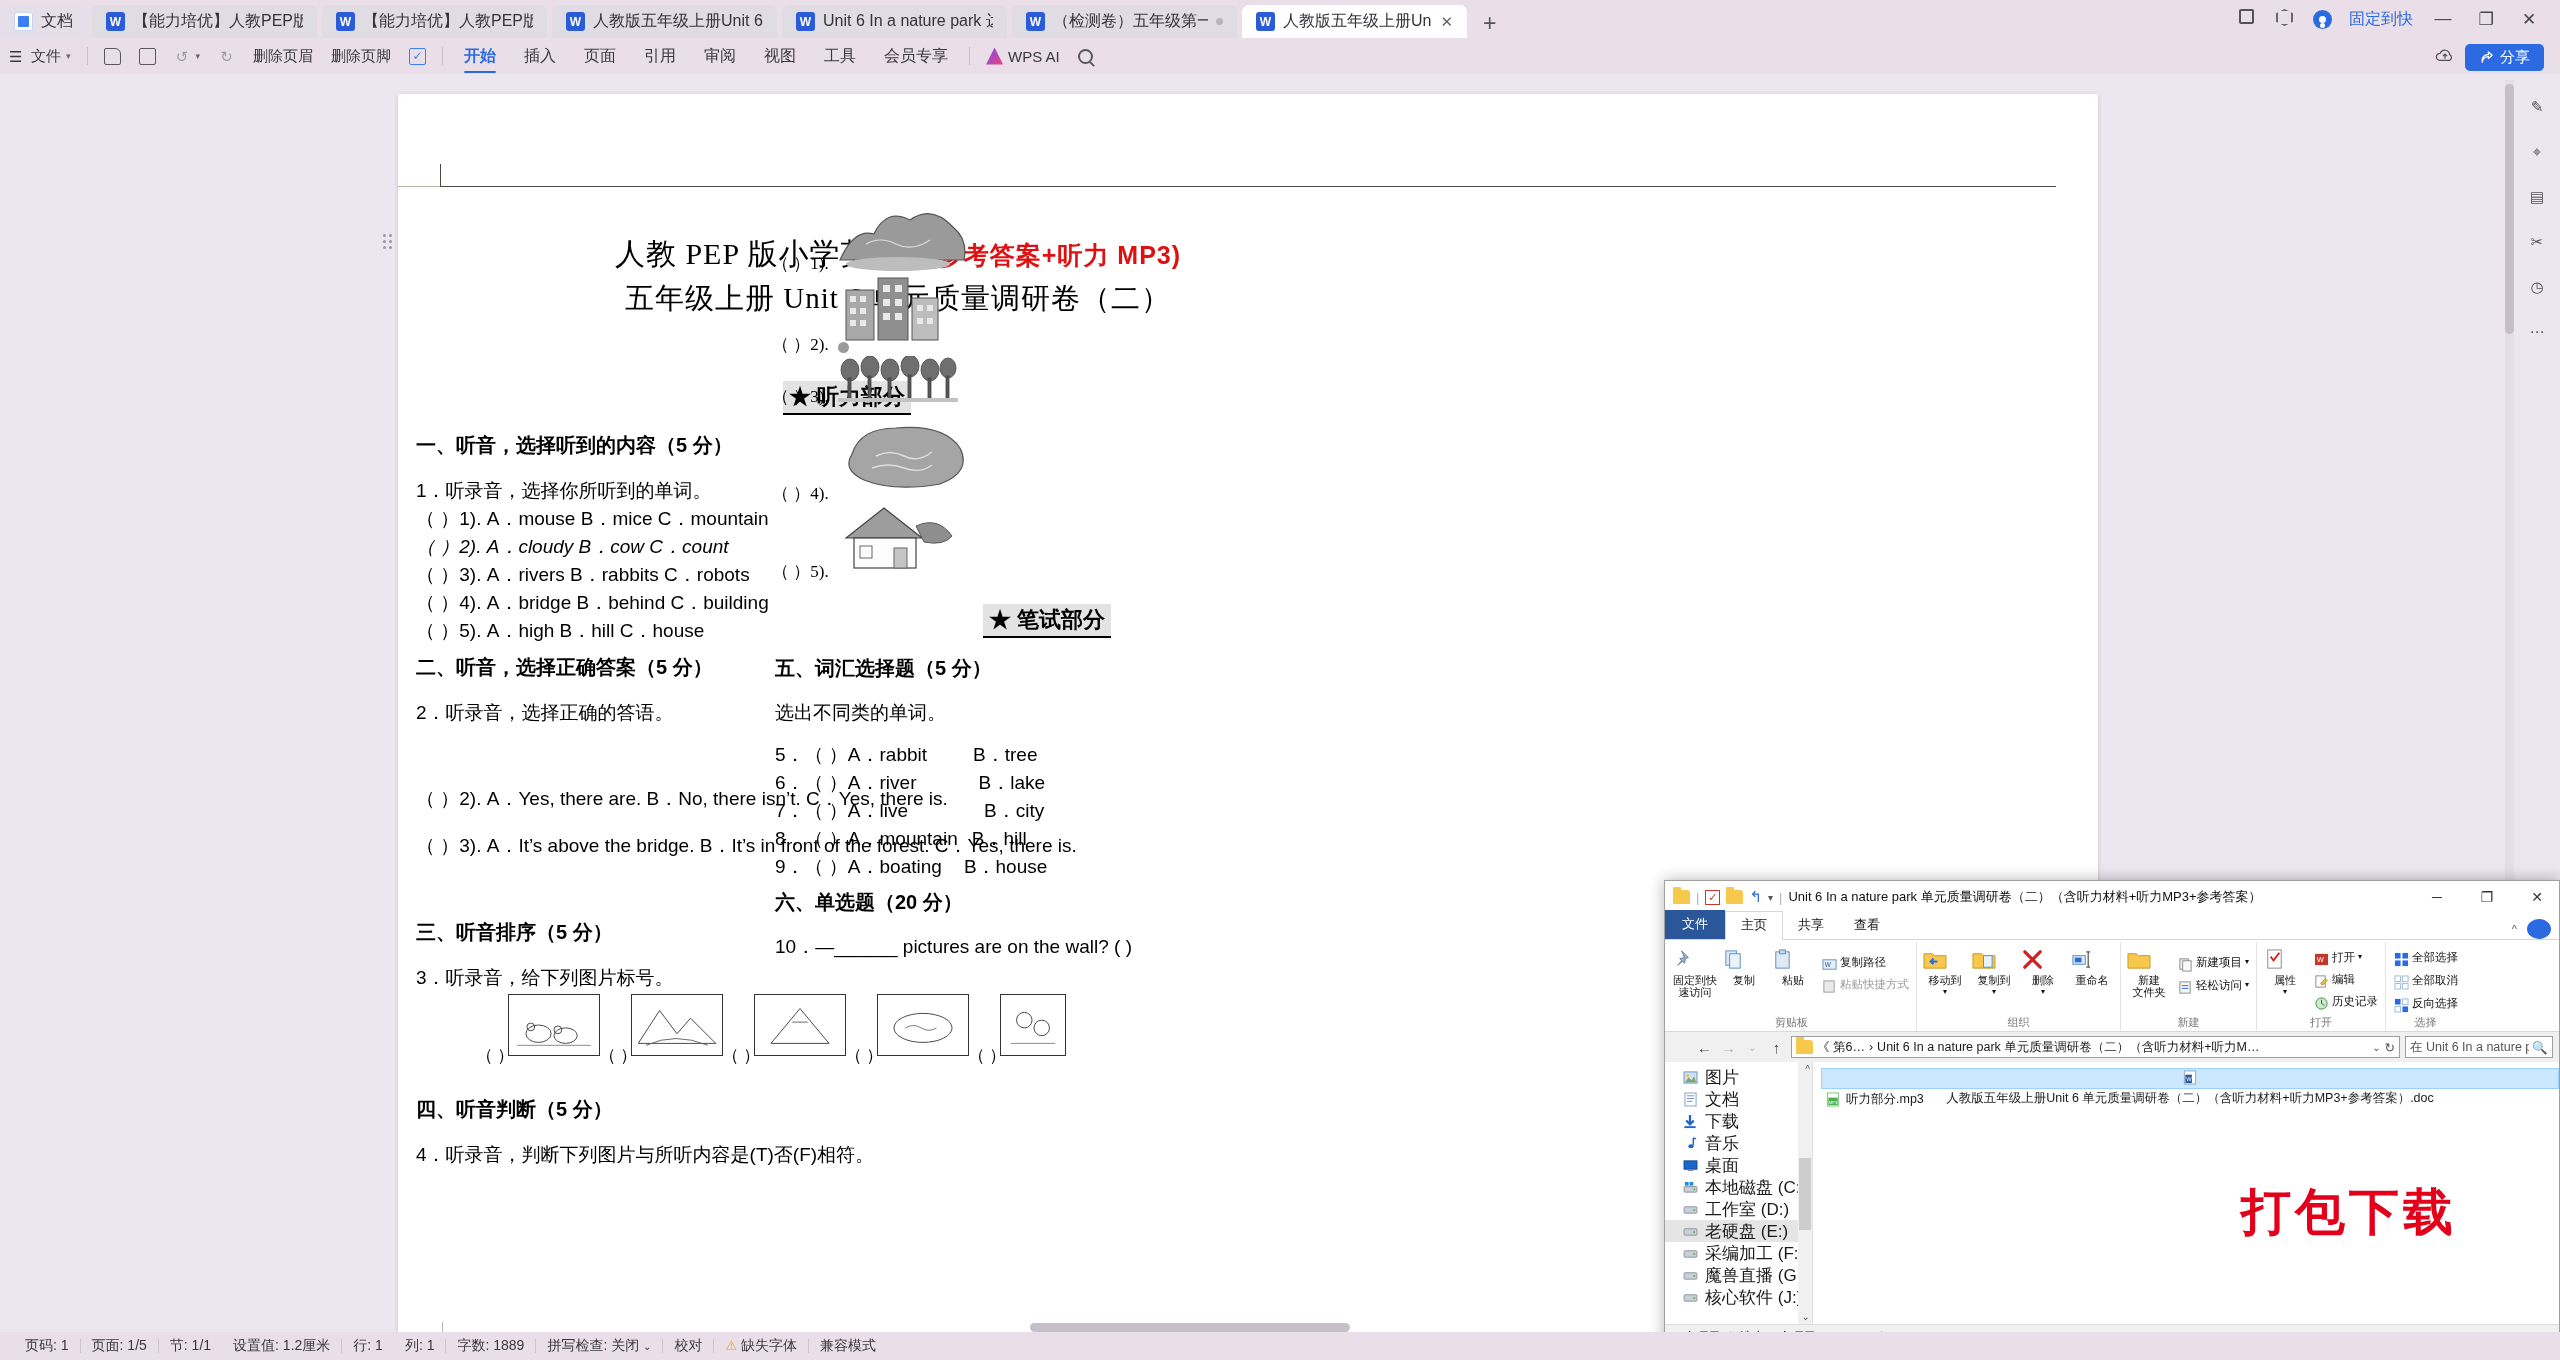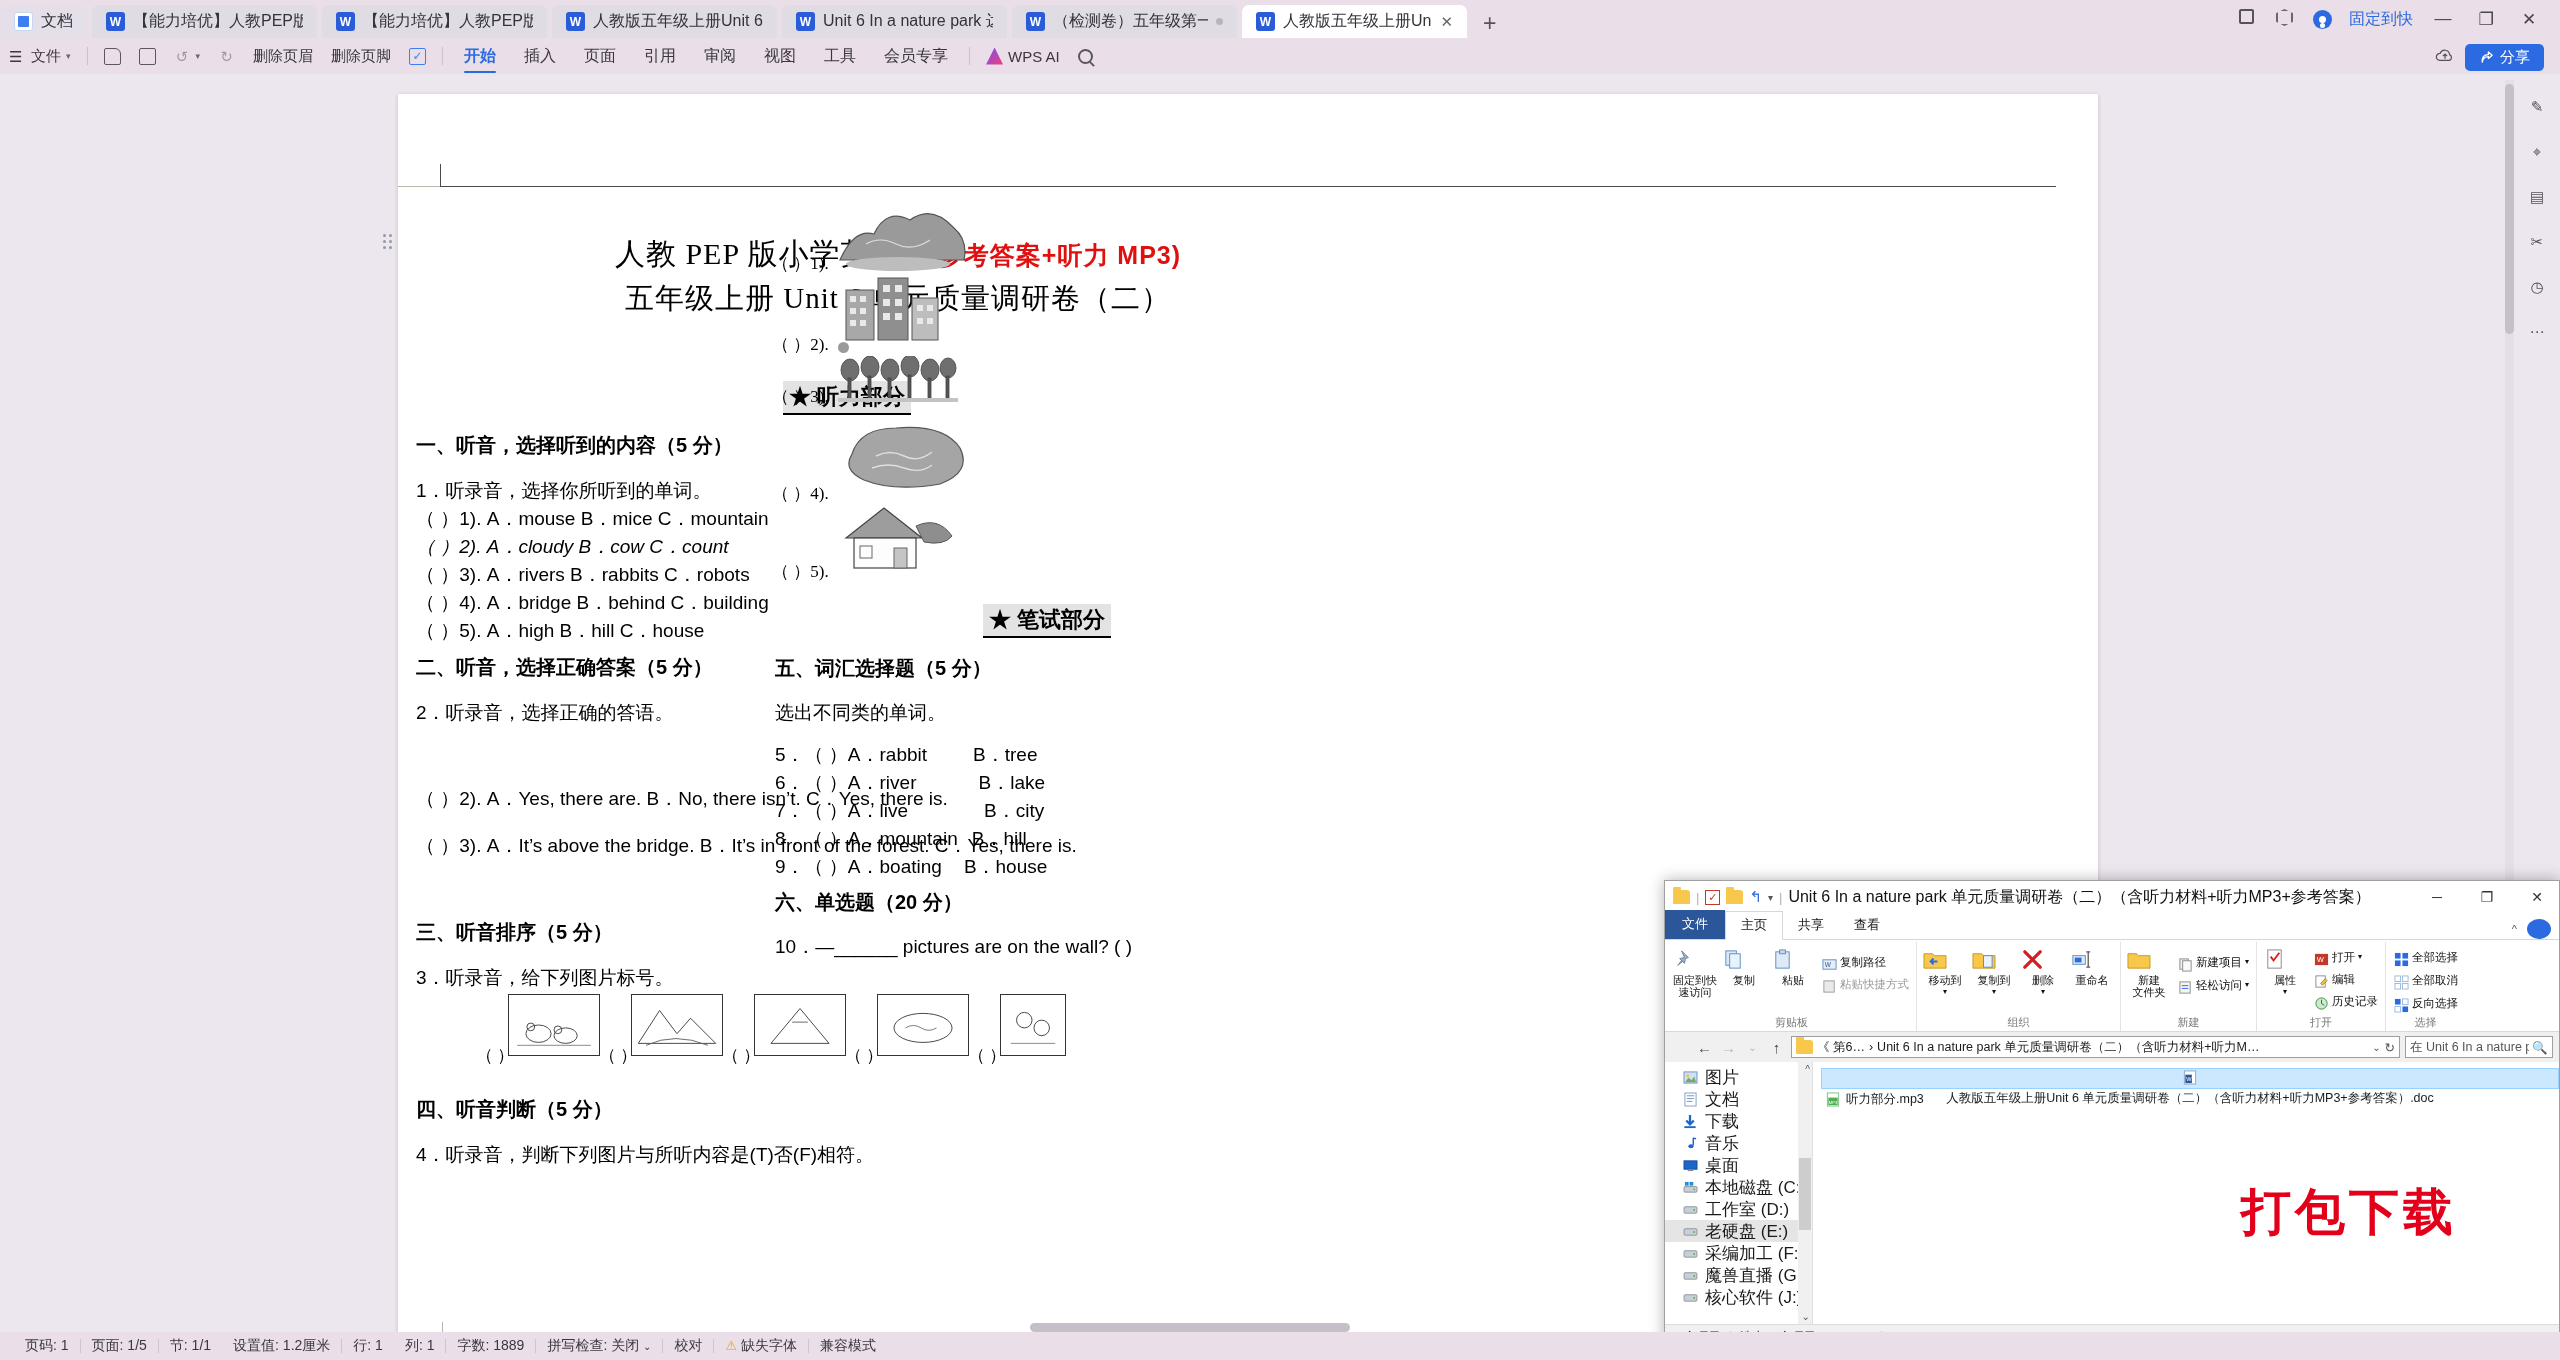--- a/index.html
+++ b/index.html
@@ -83,21 +83,21 @@
 
   
   .explorer{position:absolute;left:1664px;top:880px;width:896px;height:480px;background:#f0f0f0;
             border:1px solid #a0a0a0;box-shadow:0 0 14px rgba(0,0,0,.3);font-size:13px;color:#1a1a1a;
             font-family:"Liberation Sans",sans-serif;overflow:hidden;}
   .ex-title{height:32px;background:#fff;display:flex;align-items:center;padding:0 0 0 8px;gap:6px;}
   .folderico{width:17px;height:14px;background:#f7c84c;border-radius:1px 3px 1px 1px;position:relative;}
   .folderico::before{content:"";position:absolute;left:0;top:-3px;width:8px;height:3px;background:#f7c84c;border-radius:1px 1px 0 0;}
   .miniico{width:15px;height:15px;border:1px solid #c0392b;display:flex;align-items:center;justify-content:center;color:#c0392b;font-size:11px;background:#fff;}
   .undoico{color:#2b6ae0;font-size:15px;}
-  .ex-titletext{flex:1;font-size:16px;color:#111;white-space:nowrap;overflow:hidden;}
+  .ex-titletext{flex:1;font-size:13px;color:#111;white-space:nowrap;overflow:hidden;}
   .ex-wbtn{width:44px;height:32px;display:flex;align-items:center;justify-content:center;font-size:14px;color:#333;}
   .ex-tabs{height:27px;background:#fff;display:flex;align-items:flex-end;border-bottom:1px solid #d7d7d7;}
   .ex-tab{padding:4px 15px 5px;font-size:13px;color:#1a1a1a;}
   .ex-tab.file{background:#2b579a;color:#fff;padding:5px 17px 6px;}
   .ex-tab.act{background:#fff;border:1px solid #d7d7d7;border-bottom:1px solid #fff;margin-bottom:-1px;}
   .ex-ribbon{height:92px;background:#fff;border-bottom:1px solid #d9d9d9;display:flex;align-items:stretch;padding:2px 0 0 2px;position:relative;}
   .exgrp{display:flex;flex-direction:column;border-right:1px solid #e3e3e3;padding:2px 5px 0;}
   .exgrp-items{display:flex;align-items:flex-start;gap:3px;flex:1;}
   .exgrp-lbl{text-align:center;font-size:11px;color:#777;padding-bottom:1px;}
   .exbtn{display:flex;flex-direction:column;width:46px;font-size:11px;line-height:12px;color:#111;padding-top:3px;text-align:center;}

